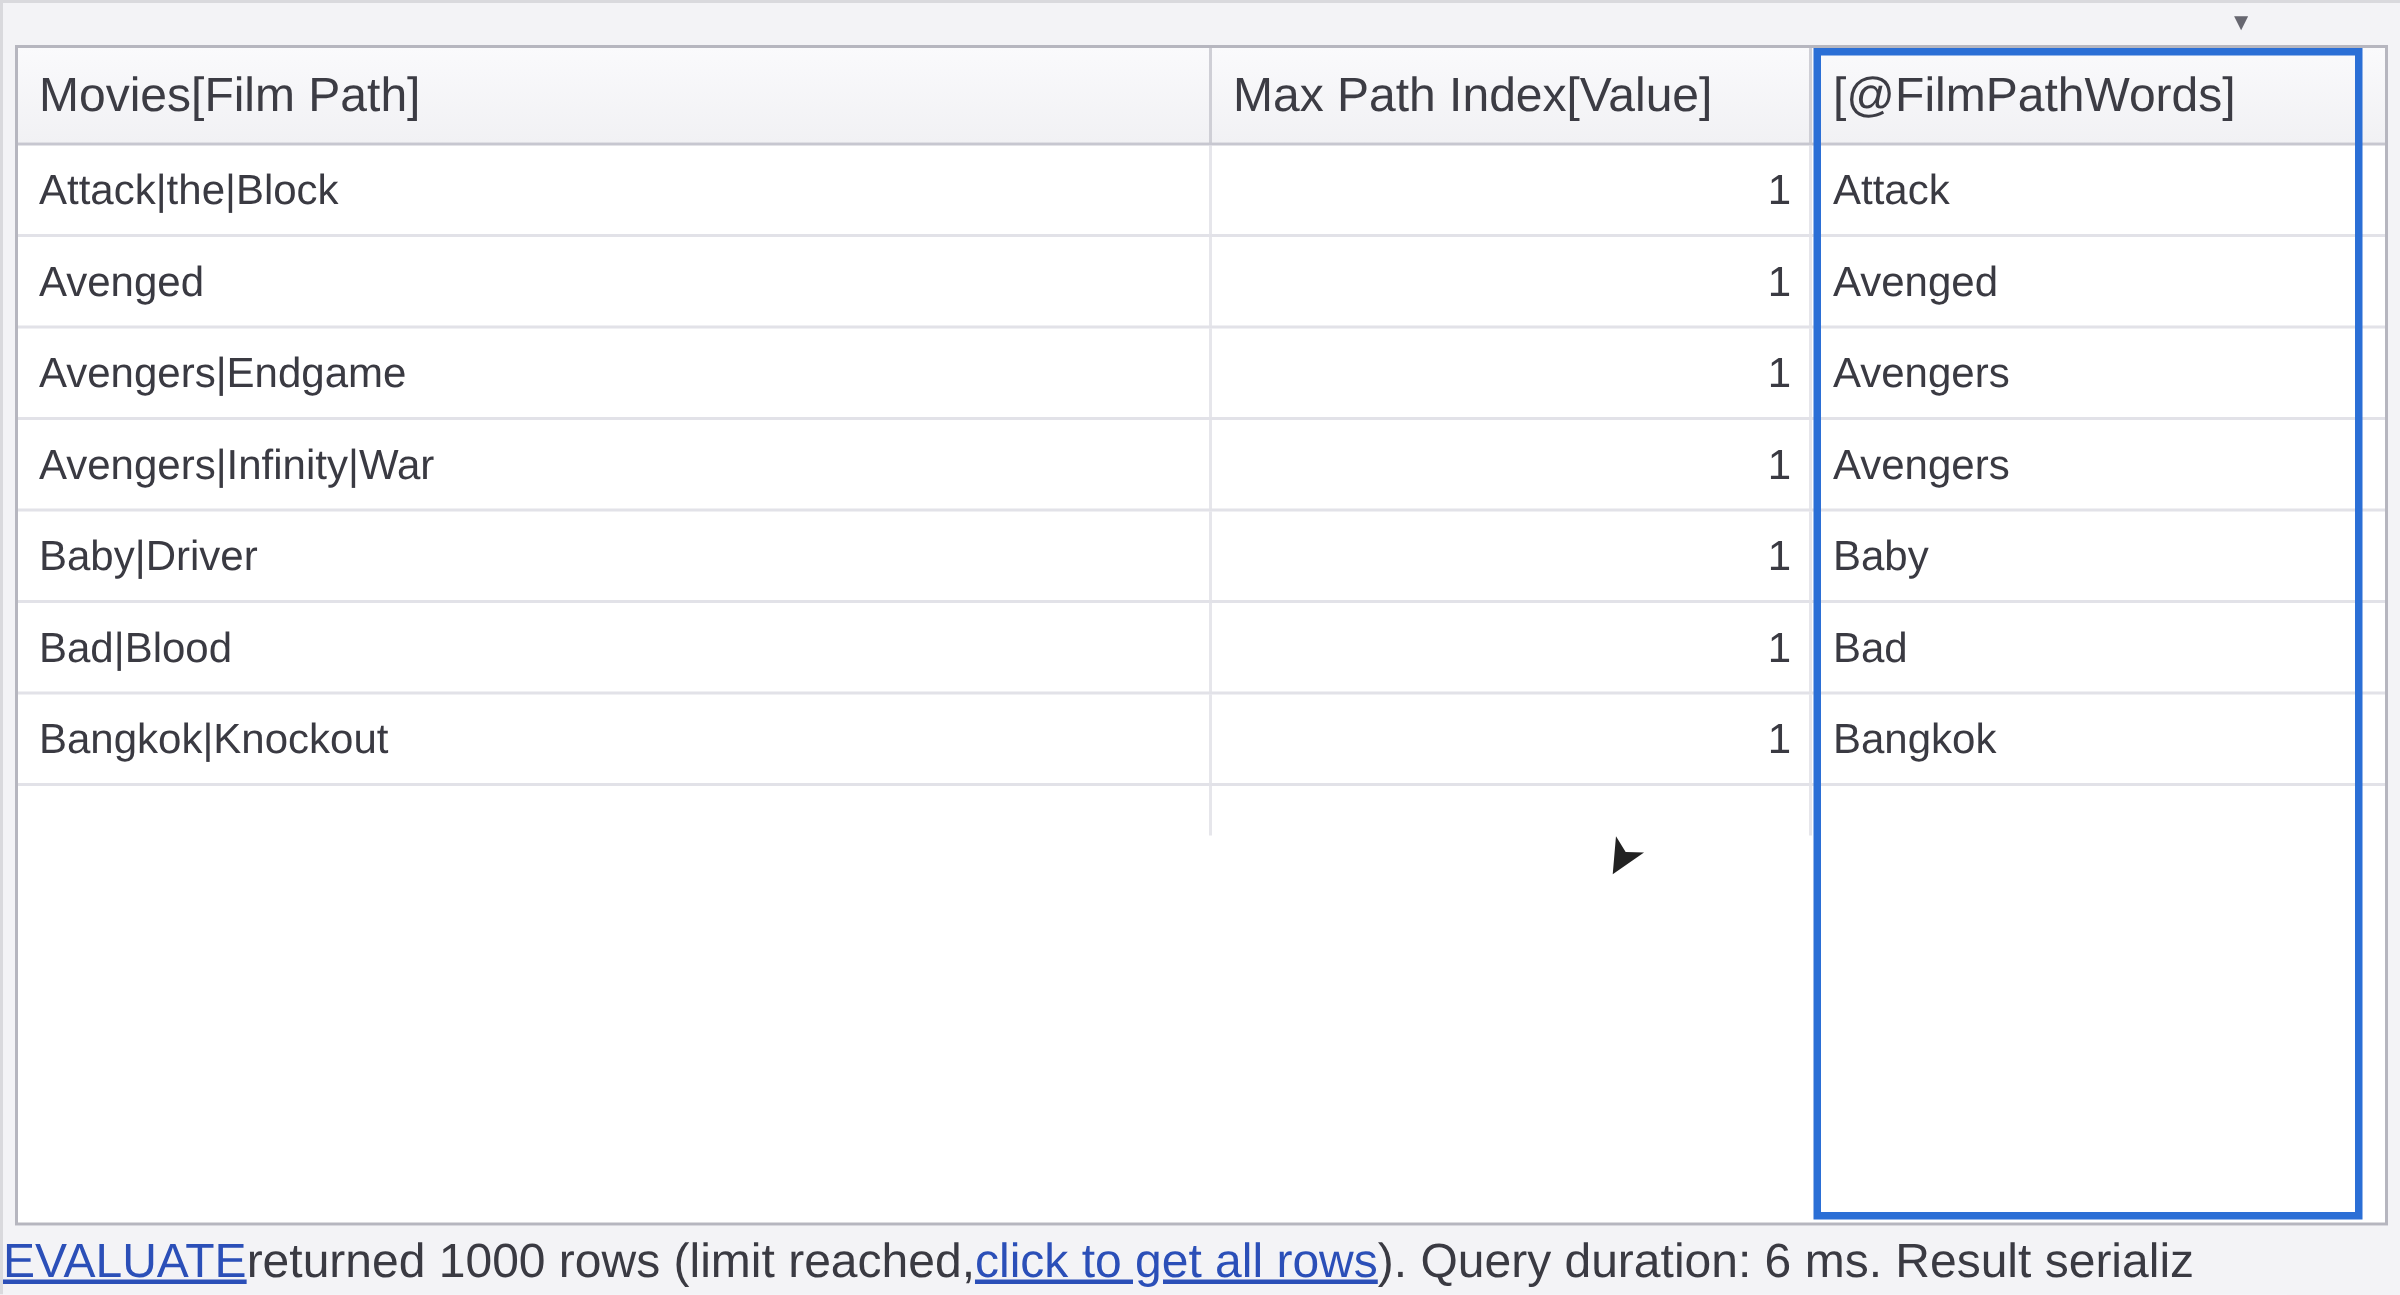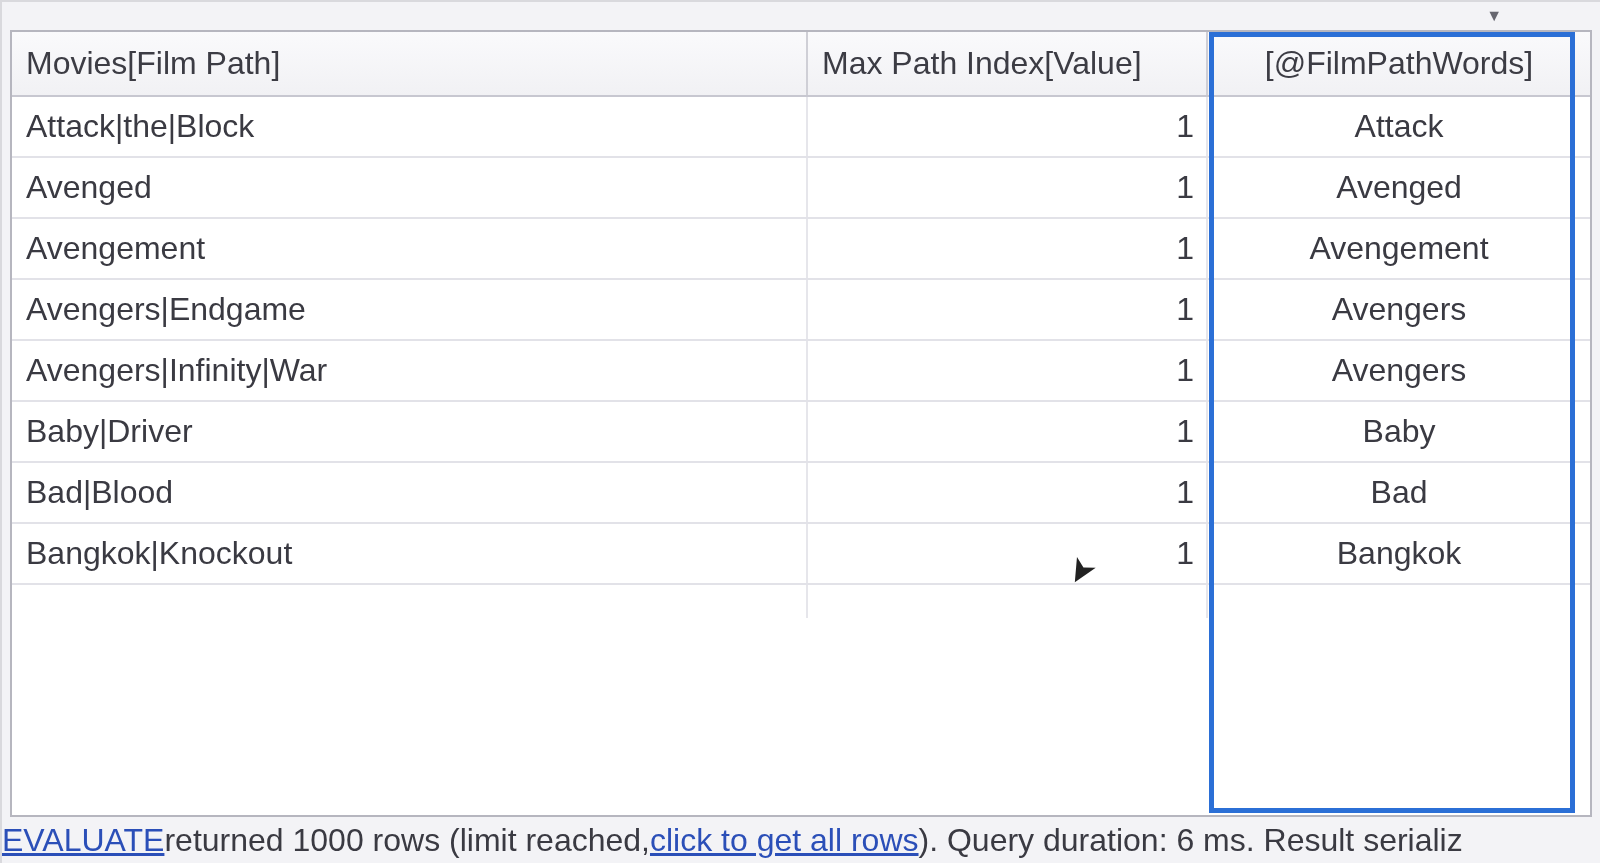--- a/index.html
+++ b/index.html
@@ -59,29 +59,29 @@
       font-size: 32px;
       color: #3c3c44;
       padding: 12px 14px 12px 14px;
       height: 64px;
       white-space: nowrap;
       overflow: hidden;
     }
     tbody td {
       border-bottom: 2px solid #e2e2e8;
       border-right: 2px solid #e6e6eb;
-      font-size: 32px;
+      font-size: 28px;
       color: #3a3a42;
       padding: 8px 14px;
       height: 61px;
       white-space: nowrap;
       overflow: hidden;
       background: #ffffff;
     }
-    thead th:last-child, tbody td:last-child { border-right: none; text-align: center; }
+    thead th:last-child, tbody td:last-child { border-right: none; }
     .col-path  { width: 795px; }
     .col-index { width: 400px; text-align: right; }
     .col-word  { width: auto; }
     td.col-index { text-align: right; padding-right: 12px; }
     .highlight-box {
       position: absolute;
       top: 0px;
       left: 1197px;
       width: 366px;
       height: 781px;
@@ -154,25 +154,20 @@
             <td>Attack|the|Block</td>
             <td class="col-index">1</td>
             <td>Attack</td>
           </tr>
           <tr>
             <td>Avenged</td>
             <td class="col-index">1</td>
             <td>Avenged</td>
           </tr>
           <tr>
-            <td>Avengement</td>
-            <td class="col-index">1</td>
-            <td>Avengement</td>
-          </tr>
-          <tr>
             <td>Avengers|Endgame</td>
             <td class="col-index">1</td>
             <td>Avengers</td>
           </tr>
           <tr>
             <td>Avengers|Infinity|War</td>
             <td class="col-index">1</td>
             <td>Avengers</td>
           </tr>
           <tr>

